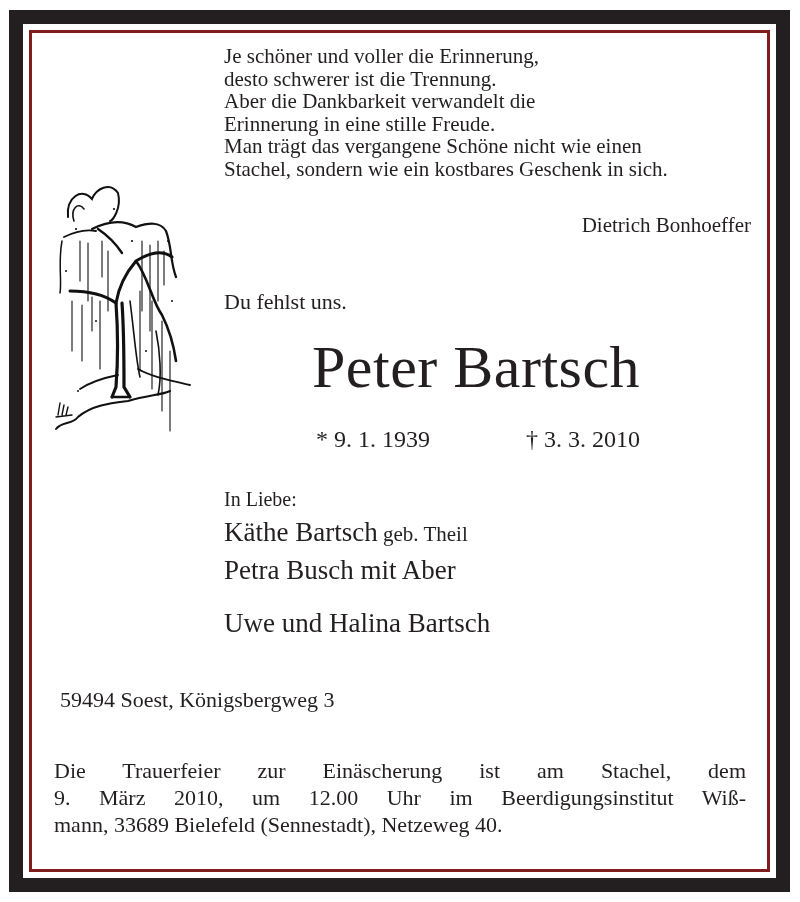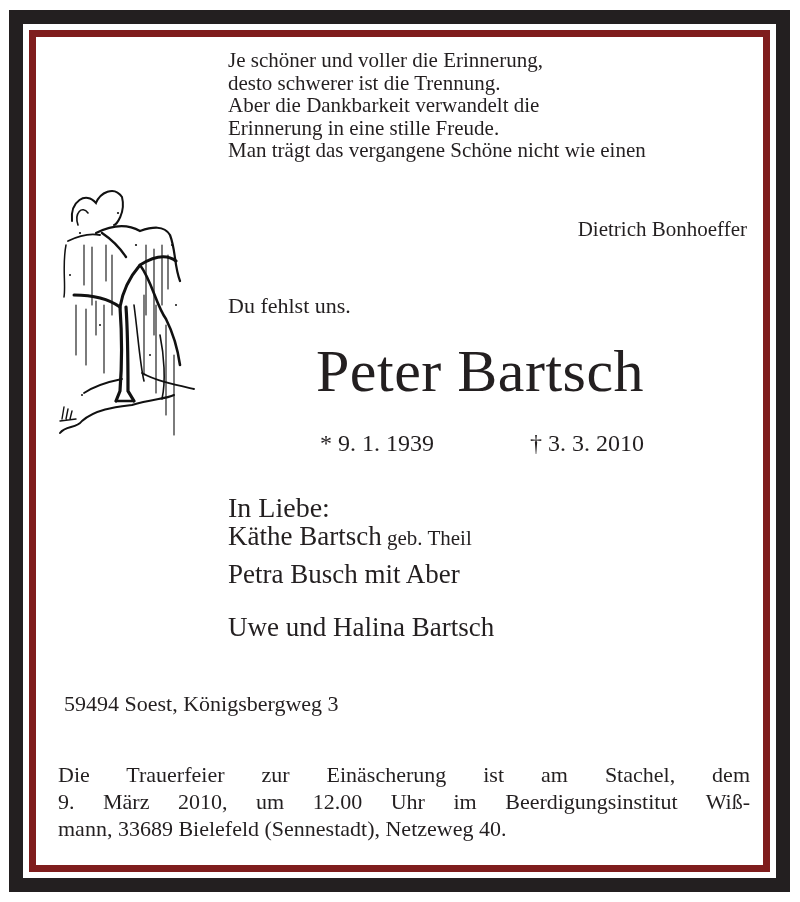--- a/index.html
+++ b/index.html
@@ -2,30 +2,30 @@
 <html><head>
 <meta charset="utf-8">
 <style>
   html, body { margin: 0; padding: 0; background: #ffffff; }
   body { width: 800px; height: 902px; position: relative; overflow: hidden;
          font-family: "Liberation Serif", "DejaVu Serif", serif; color: #231f20; }
   .outer { position: absolute; left: 9px; top: 10px; width: 781px; height: 882px;
            background: #231f20; box-sizing: border-box; }
   .gap { position: absolute; left: 14px; top: 14px; right: 14px; bottom: 14px; background: #ffffff; }
   .inner { position: absolute; left: 6px; top: 6px; right: 6px; bottom: 6px;
-           border: 7px solid #7f1d1d; background: #ffffff; box-sizing: border-box; }
+           border: 3px solid #7f1d1d; background: #ffffff; box-sizing: border-box; }
   .abs { position: absolute; white-space: nowrap; }
   .quote { left: 192px; top: 12px; font-size: 21px; line-height: 22.6px; }
   .quote-author { right: 16px; top: 180px; font-size: 21px; }
   .tree { left: 20px; top: 148px; width: 140px; height: 262px; }
   .missing { left: 192px; top: 256px; font-size: 22px; }
   .name { left: 280px; top: 300px; font-size: 60px; letter-spacing: 0.5px; }
   .birth { left: 284px; top: 393px; font-size: 24px; }
   .death { left: 494px; top: 393px; font-size: 24px; }
-  .love-label { left: 192px; top: 455px; font-size: 28px; }
+  .love-label { left: 192px; top: 455px; font-size: 20px; }
   .mourner { left: 192px; font-size: 27px; }
   .mourner .note { font-size: 21px; }
   .m0 { top: 484px; } .m1 { top: 522px; } .m2 { top: 575px; text-align: center; }
   .address { left: 28px; top: 654px; font-size: 22px; }
   .funeral { left: 22px; top: 724px; width: 692px; font-size: 22px; line-height: 27px;
              text-align: justify; white-space: normal; hyphens: manual; }
   .funeral span { display: block; text-align: justify; text-align-last: justify; }
   .funeral span.last { text-align-last: left; }
 </style>
 </head>
@@ -34,20 +34,21 @@
 <div class="outer">
   <div class="gap">
     <div class="inner">
 
       <div class="abs quote">
         <div>Je schöner und voller die Erinnerung,</div>
         <div>desto schwerer ist die Trennung.</div>
         <div>Aber die Dankbarkeit verwandelt die</div>
         <div>Erinnerung in eine stille Freude.</div>
         <div>Man trägt das vergangene Schöne nicht wie einen</div>
+        <div>Stachel, sondern wie ein kostbares Geschenk in sich.</div>
       </div>
       <div class="abs quote-author">Dietrich Bonhoeffer</div>
 
       <svg class="abs tree" viewBox="0 0 140 262" fill="none" stroke="#111" stroke-linecap="round">
 
         <path d="M16 36 C14 16 30 6 40 18 C44 8 58 0 66 12 C70 28 60 40 58 40" stroke-width="2"></path>
         <path d="M22 40 C18 28 26 20 32 28" stroke-width="1.6"></path>
         <path d="M40 48 C56 40 70 38 84 46 C96 42 108 40 114 50 C120 66 118 80 124 96" stroke-width="2.2"></path>
         <path d="M10 60 C6 80 10 100 8 112" stroke-width="1.5"></path>
         <path d="M12 56 C24 50 34 48 44 50" stroke-width="1.8"></path>

